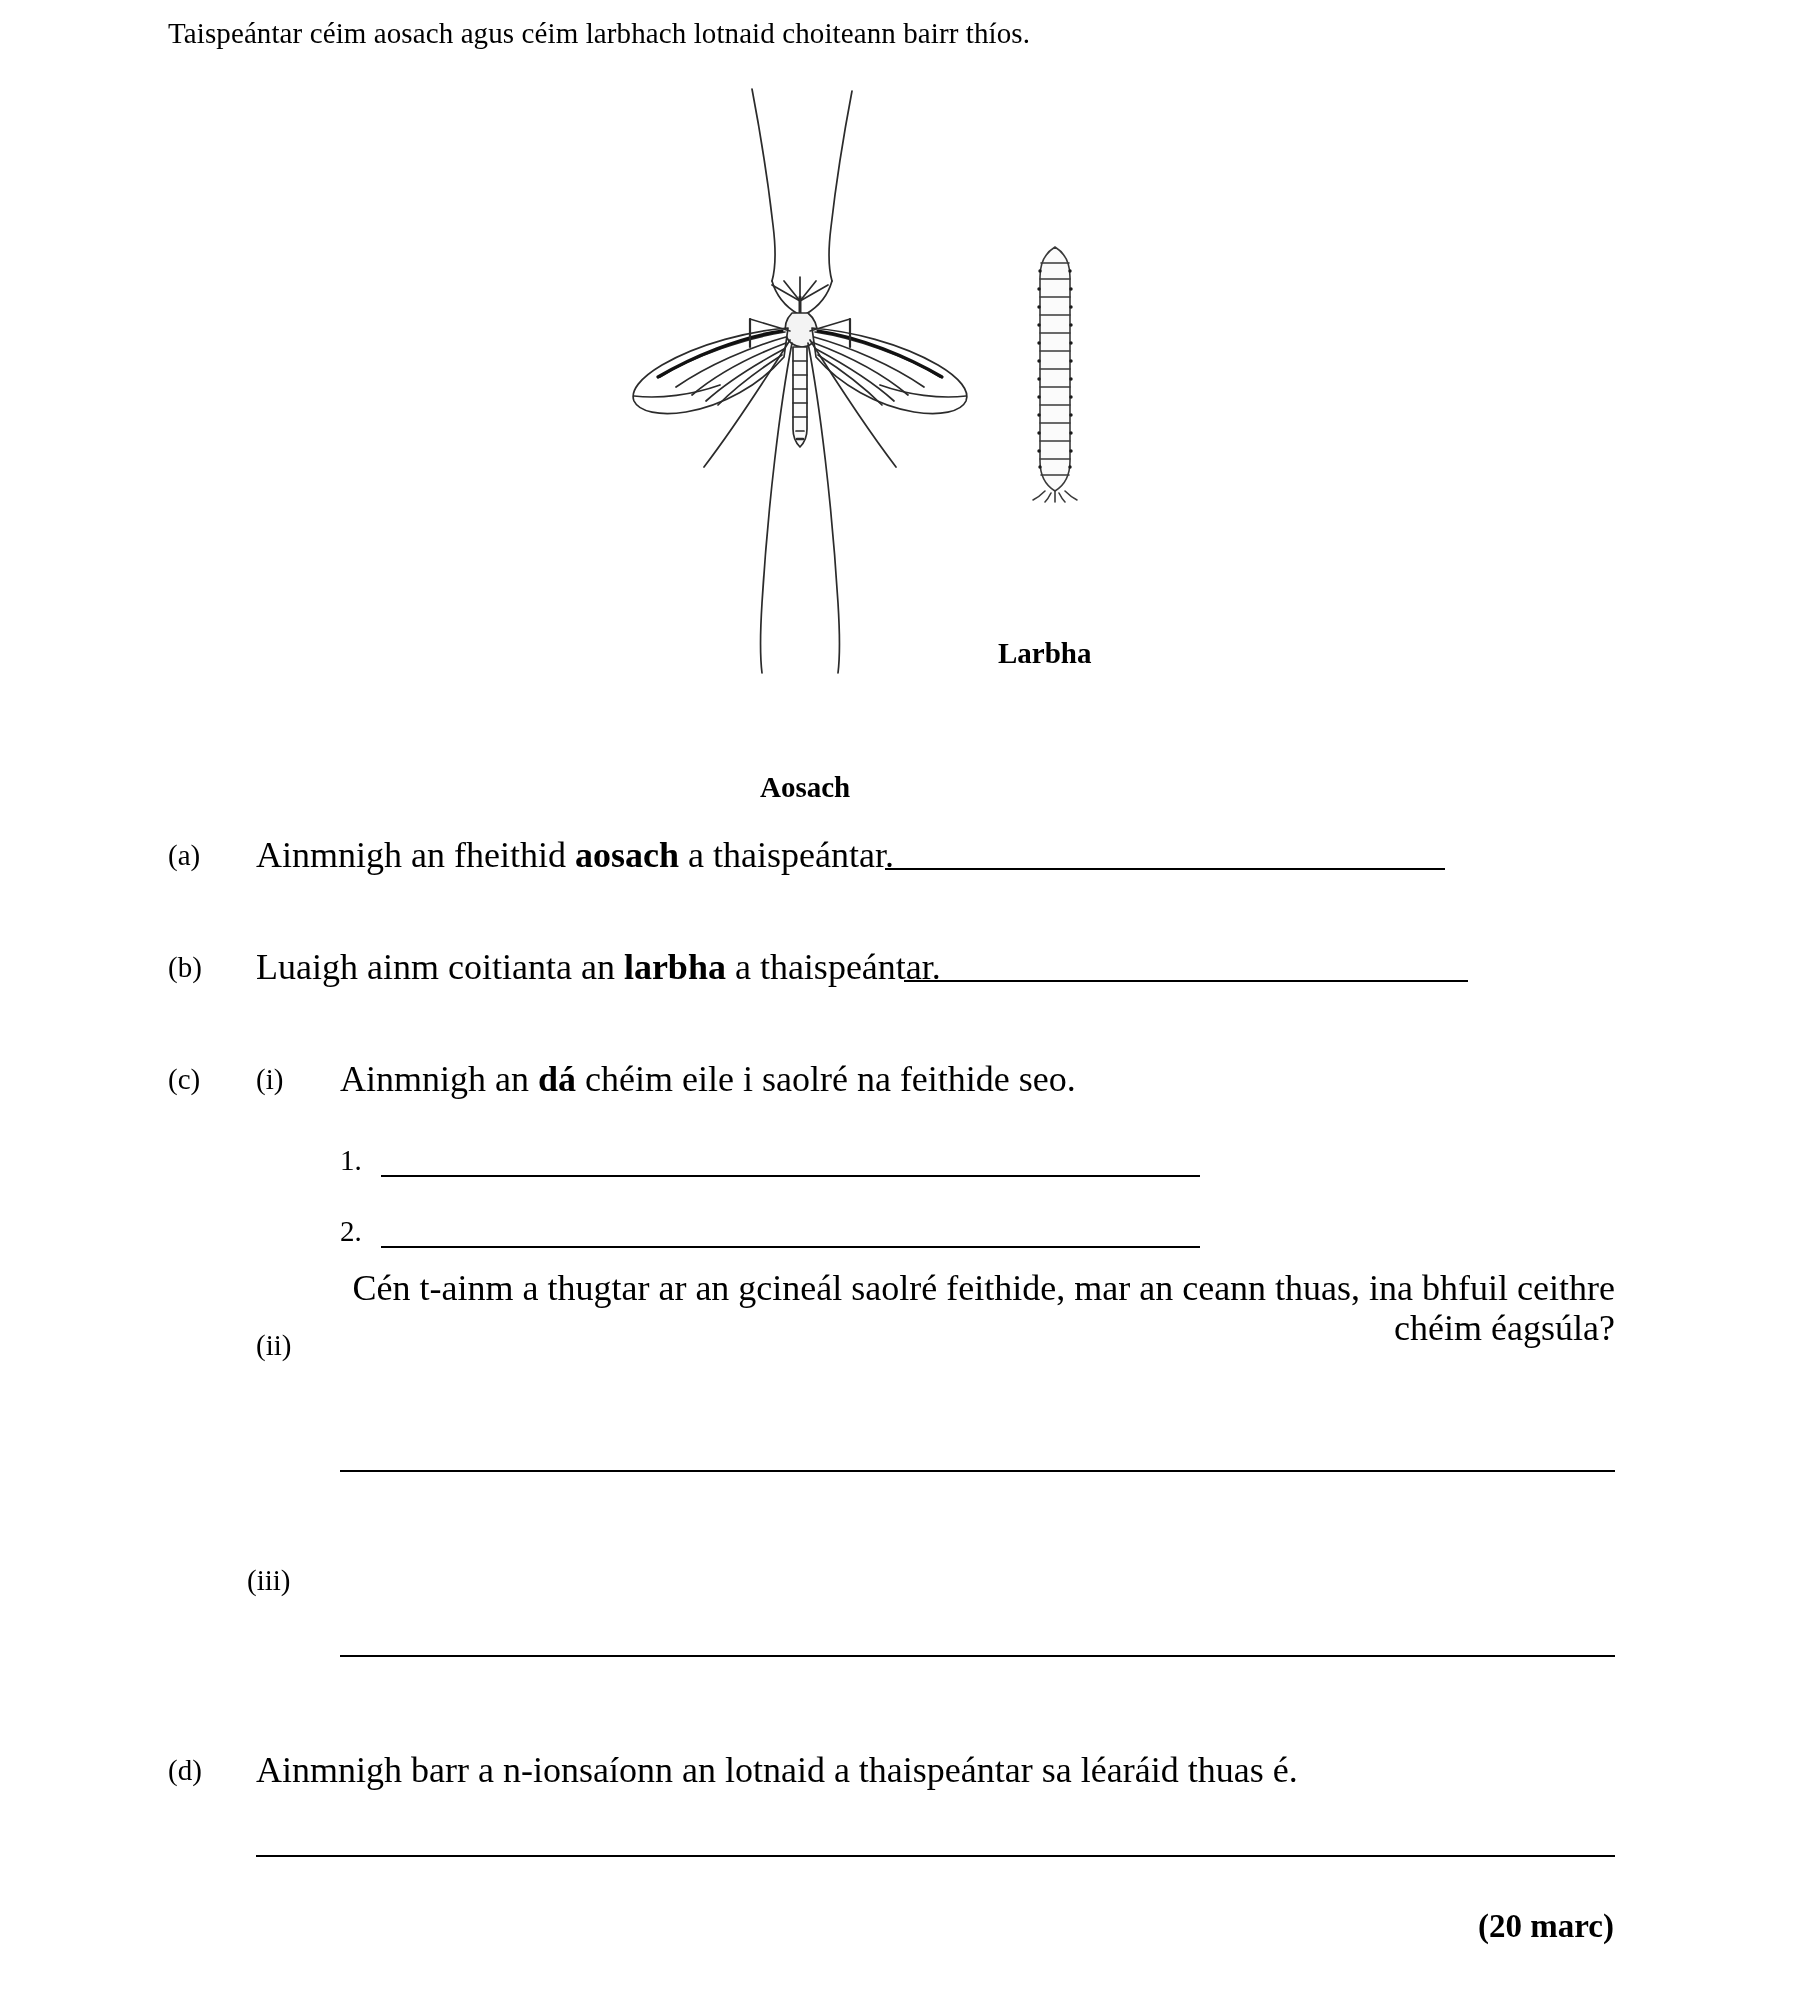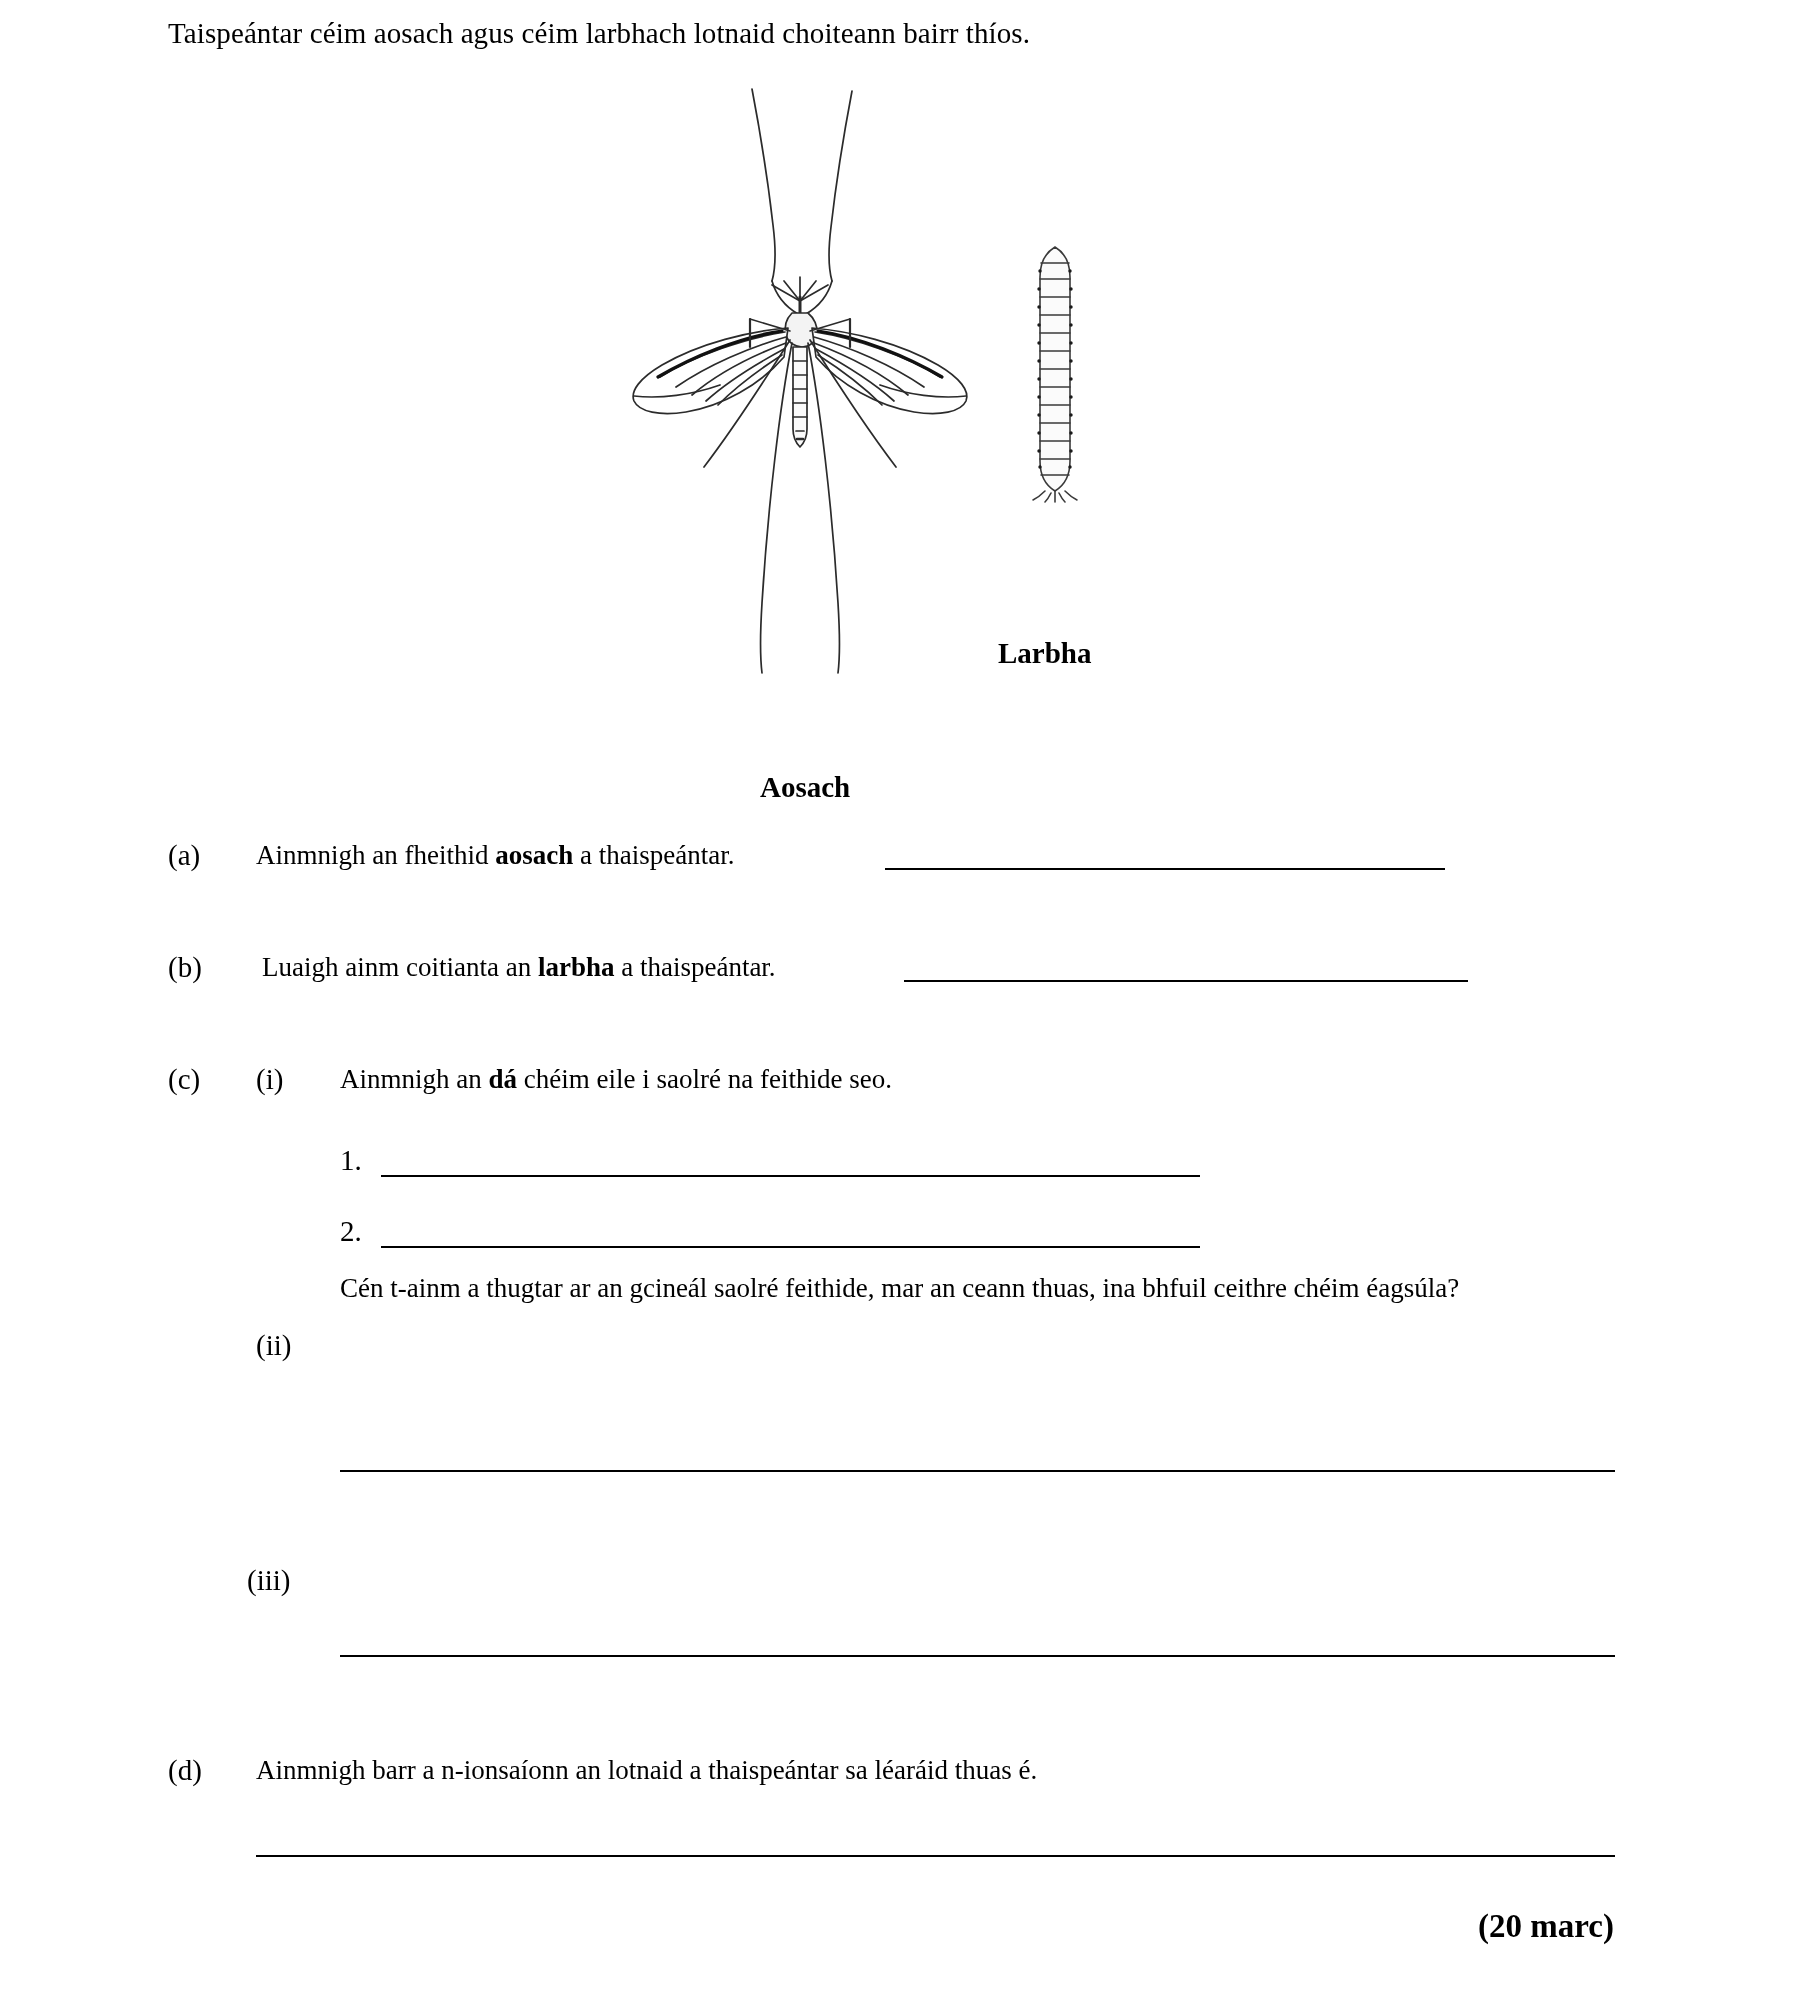--- a/index.html
+++ b/index.html
@@ -69,22 +69,23 @@
     top: 552px;
   }
   .label-adult {
     left: 160px;
     top: 686px;
   }
 
   
   .q {
     position: absolute;
-    font-size: 27px;
+    font-size: 36px;
     line-height: 40px;
+    text-align: right;
   }
   .marker {
     position: absolute;
     font-size: 29px;
     line-height: 40px;
     white-space: nowrap;
   }
   .col-a  { left: 168px; }
   .col-r  { left: 256px; }
   .col-ri { left: 256px; text-align: center; }
@@ -240,21 +241,21 @@
     <div class="fig-label label-adult">Aosach</div>
   </div>
 
   <div class="marker col-a" style="top:835px;">(a)</div>
   <div class="q body-a txt" style="top:835px;">
     <span>Ainmnigh an fheithid </span><b>aosach</b><span> a thaispeántar.</span>
   </div>
   <div class="rule" style="left:885px; top:868px; width:560px;"></div>
 
   <div class="marker col-a" style="top:947px;">(b)</div>
-  <div class="q body-a txt" style="top:947px;margin-left:6px;">
+  <div class="q body-a txt" style="top:947px;">
     <span>Luaigh ainm coitianta an </span><b>larbha</b><span> a thaispeántar.</span>
   </div>
   <div class="rule" style="left:904px; top:980px; width:564px;"></div>
 
   <div class="marker col-a" style="top:1059px;">(c)</div>
   <div class="marker col-r" style="top:1059px;">(i)</div>
   <div class="q body-t txt" style="top:1059px;">
     <span>Ainmnigh an </span><b>dá</b><span> chéim eile i saolré na feithide seo.</span>
   </div>
 

